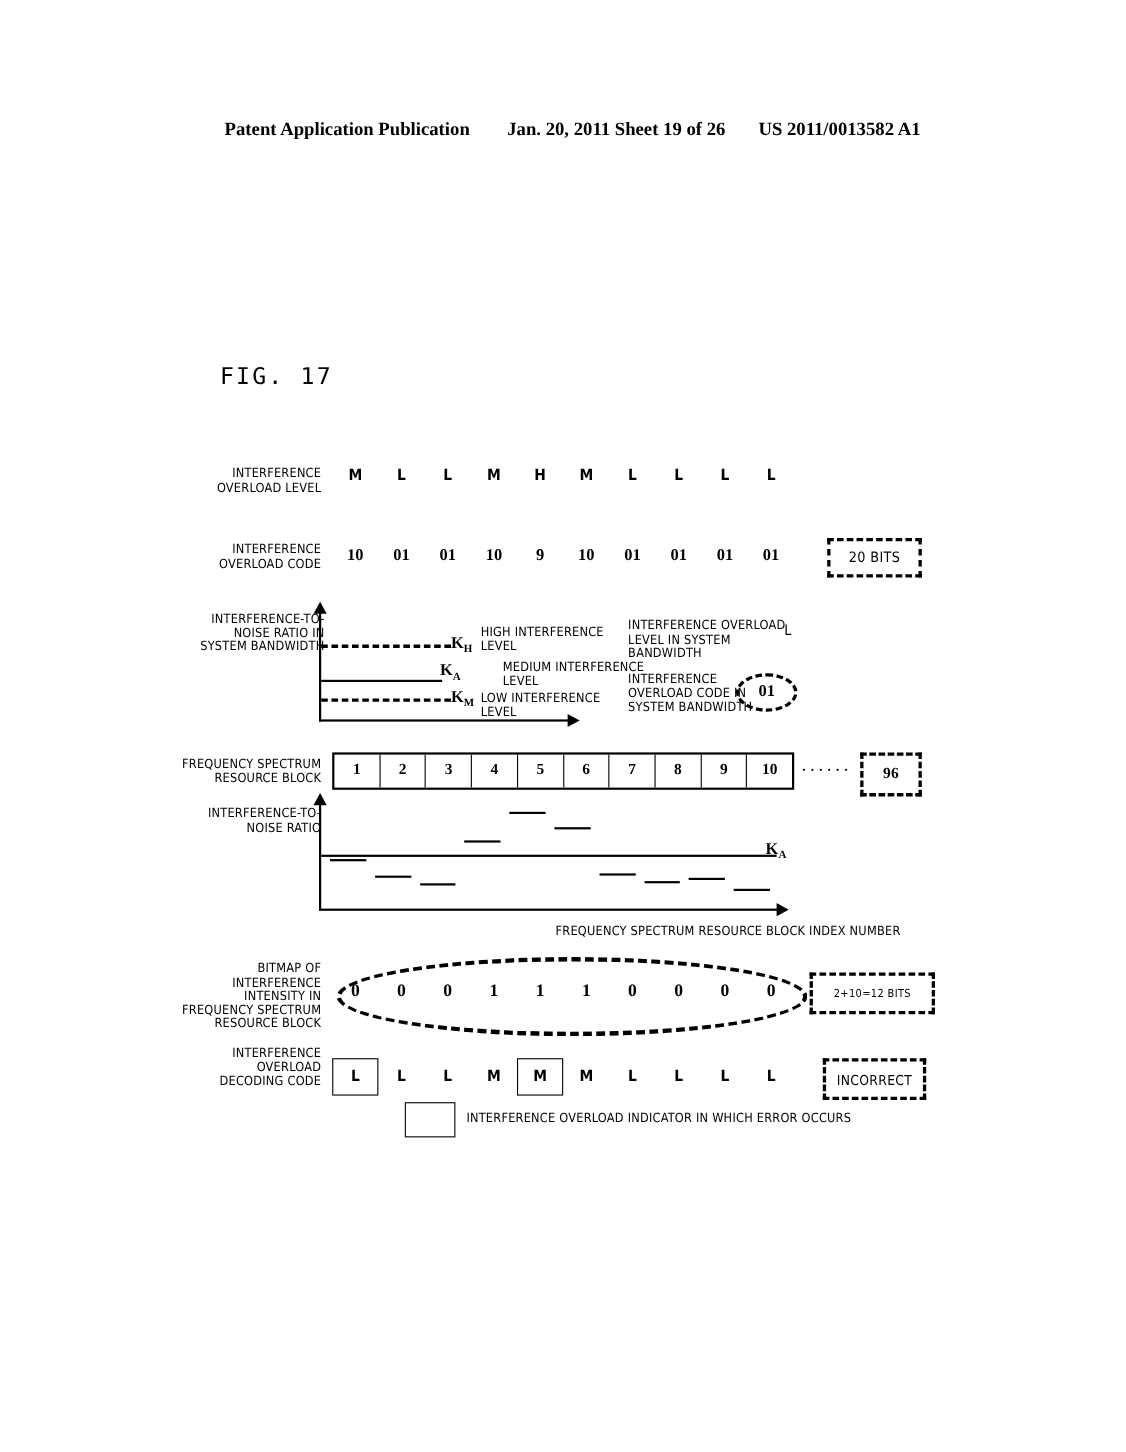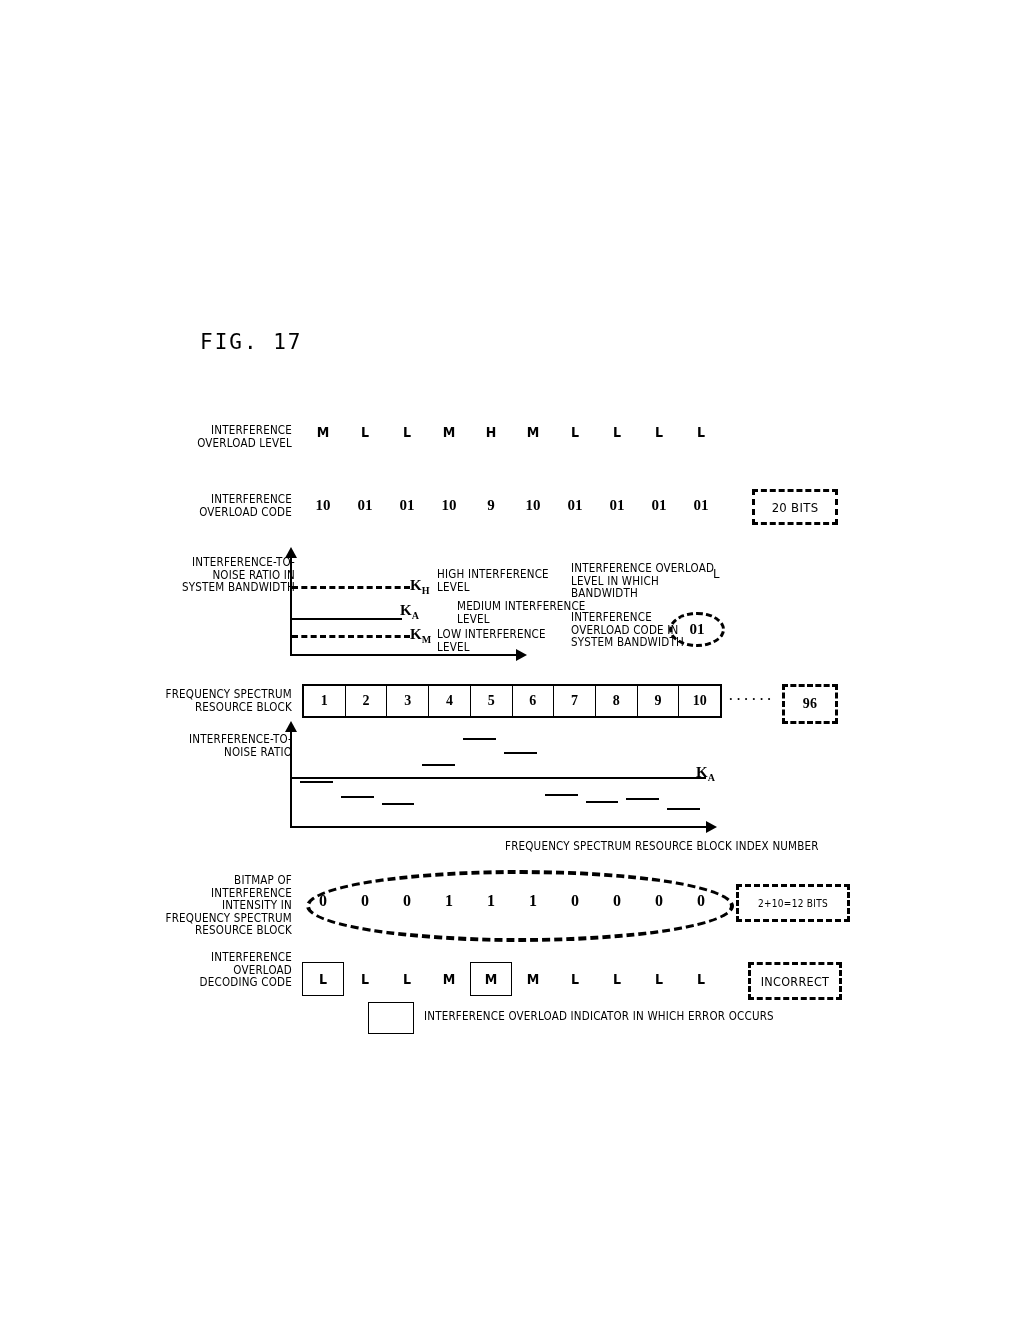--- a/index.html
+++ b/index.html
@@ -210,20 +210,23 @@
     position:absolute; left:368px; top:1002px; width:44px; height:30px;
     border:1.8px solid #000;
   }
   #legend-txt { position:absolute; left:424px; top:1010px; }
 </style>
 </head>
 <body>
 
 <div class="page">
 
+  <div class="pat-header">
+    <span>Patent Application Publication</span><span class="hdr-gap1"></span><span>Jan. 20, 2011</span> <span>Sheet 19 of 26</span><span class="hdr-gap2"></span><span>US 2011/0013582 A1</span>
+  </div>
 
   <div class="fig-title">FIG.  17</div>
 
   <div class="row-label stencil" id="lvl-label">INTERFERENCE
 OVERLOAD LEVEL</div>
   <div class="cells-10" id="lvl-cells">
     <div>M</div>
     <div>L</div>
     <div>L</div>
     <div>M</div>
@@ -269,21 +272,21 @@
   </div>
 
   <div class="lvl-txt stencil" id="txt-high">HIGH INTERFERENCE
 LEVEL</div>
   <div class="lvl-txt stencil" id="txt-med">MEDIUM INTERFERENCE
 LEVEL</div>
   <div class="lvl-txt stencil" id="txt-low">LOW INTERFERENCE
 LEVEL</div>
 
   <div class="lvl-txt stencil" id="sysbw-lvl-txt">INTERFERENCE OVERLOAD
-LEVEL IN WHICH
+LEVEL IN SYSTEM
 BANDWIDTH</div>
   <div id="sysbw-lvl-val">L</div>
 
   <div class="lvl-txt stencil" id="sysbw-code-txt">INTERFERENCE
 OVERLOAD CODE IN
 SYSTEM BANDWIDTH</div>
   <div class="dash-ellipse" id="sysbw-code-val">01</div>
 
   <div class="row-label stencil" id="rb-label">FREQUENCY SPECTRUM
 RESOURCE BLOCK</div>

